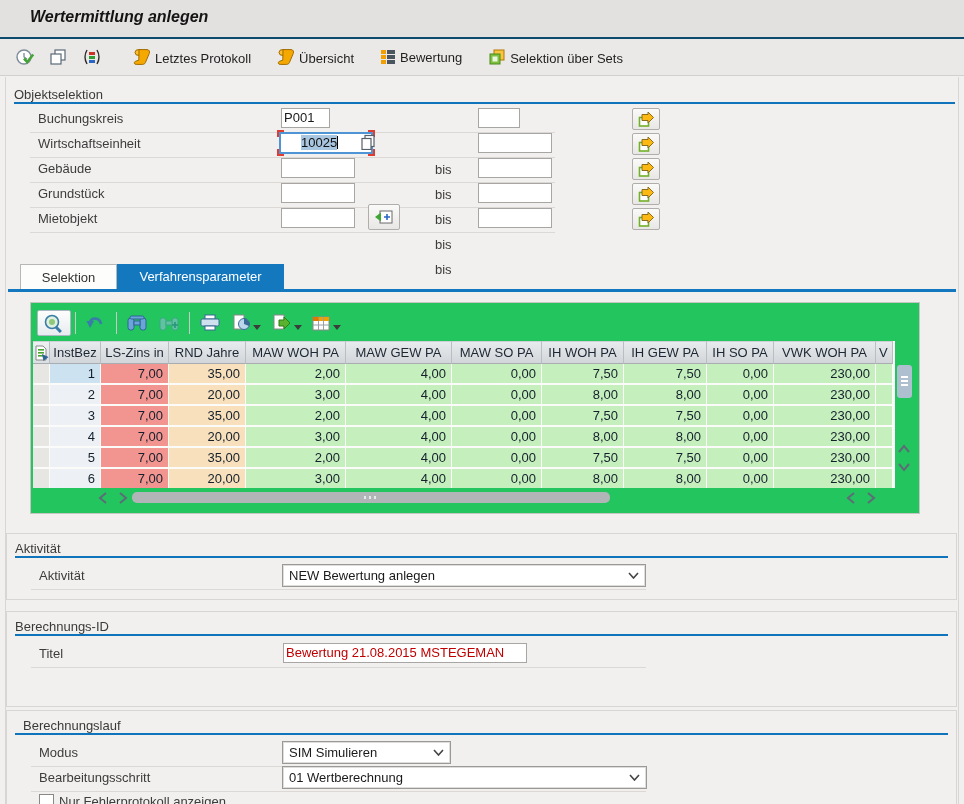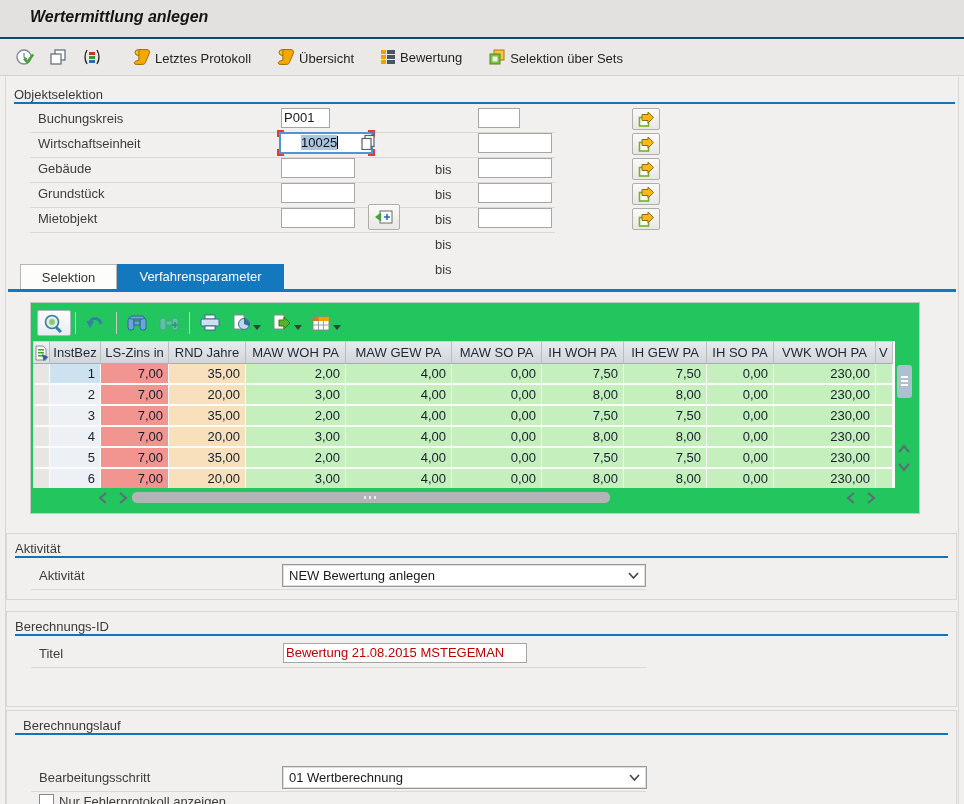--- a/index.html
+++ b/index.html
@@ -566,20 +566,31 @@
     <div class="brule" style="left:8px;top:22px;width:933px;"></div>
     <div class="prow" style="top:30px;">
       <span class="flabel">Titel</span>
       <span class="fld redtxt" style="left:252px;top:1px;width:238px;">Bewertung 21.08.2015 MSTEGEMAN</span>
     </div>
   </div>
 
   <div class="panel" style="top:710px;height:94px;border-bottom:none;">
     <div class="gtitle" style="left:16px;top:7px;">Berechnungslauf</div>
     <div class="brule" style="left:8px;top:22px;width:933px;"></div>
+    <div class="prow" style="top:30px;">
+      <span class="flabel">Modus</span>
+      <span class="dd" style="left:252px;width:160px;">
+        <span>SIM Simulieren</span>
+        <span class="ch">
+            <svg width="11" height="7">
+              <polyline points="1,1 5.5,6 10,1" fill="none" stroke="#444" stroke-width="1.6"></polyline>
+            </svg>
+          </span>
+      </span>
+    </div>
     <div class="prow" style="top:55px;">
       <span class="flabel">Bearbeitungsschritt</span>
       <span class="dd" style="left:252px;width:356px;">
         <span>01 Wertberechnung</span>
         <span class="ch">
             <svg width="11" height="7">
               <polyline points="1,1 5.5,6 10,1" fill="none" stroke="#444" stroke-width="1.6"></polyline>
             </svg>
           </span>
       </span>

